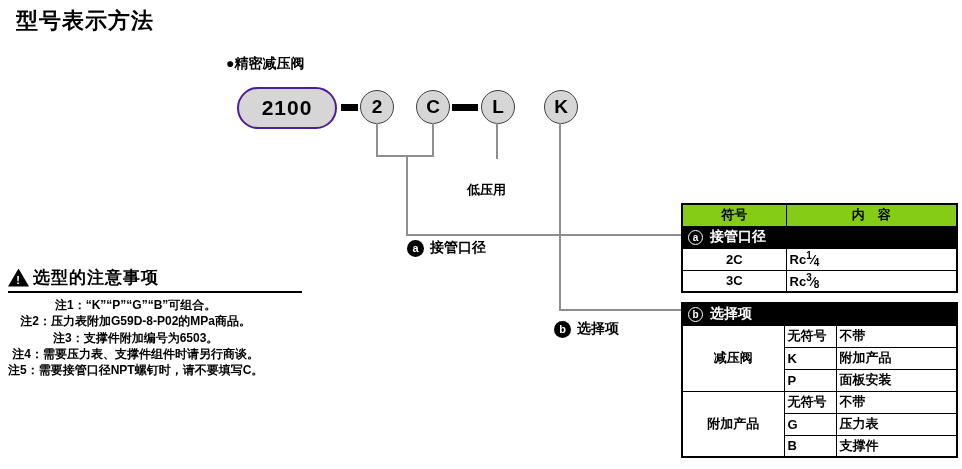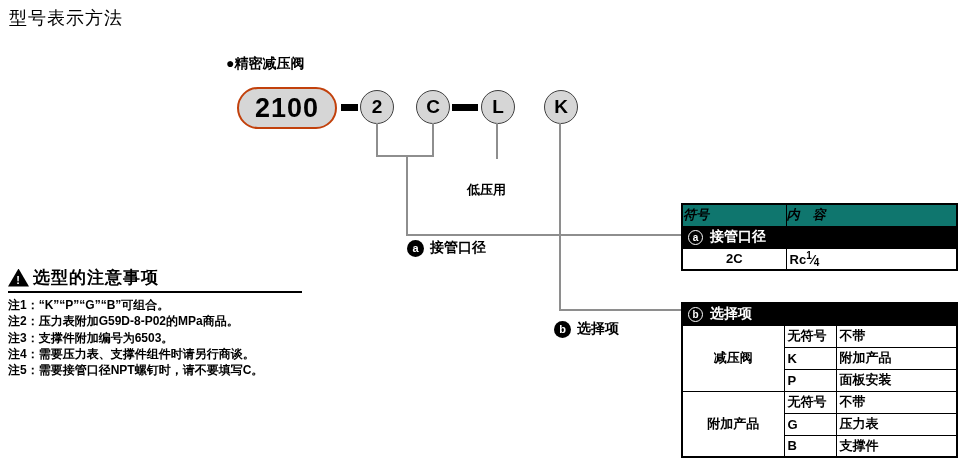--- a/index.html
+++ b/index.html
@@ -3,29 +3,29 @@
 <meta charset="utf-8">
 <style>
   * { margin:0; padding:0; box-sizing:border-box; }
   html,body { background:#fff; }
   body { width:962px; height:469px; font-family:"Liberation Sans","DejaVu Sans",sans-serif; color:#000; }
   #canvas { position:relative; width:962px; height:469px; background:#fff; overflow:hidden; }
 
   .abs { position:absolute; }
 
   
-  .page-title { left:9px; top:6px; font-size:18px; font-weight:normal; letter-spacing:1px; }
+  .page-title { left:16px; top:6px; font-size:22px; font-weight:bold; letter-spacing:1px; }
   .product-label { left:226px; top:55px; font-size:14px; font-weight:bold; }
 
   
   .pill {
     left:237px; top:87px; width:100px; height:42px;
-    background:#d6d6d6; border:2px solid #c2410c; border-radius:21px;
+    background:#d6d6d6; border:2px solid #4c1d95; border-radius:21px;
     display:flex; align-items:center; justify-content:center;
-    font-size:27px; font-weight:600; letter-spacing:1px;
+    font-size:21px; font-weight:600; letter-spacing:1px;
   }
   .bubble {
     width:34px; height:34px; top:90px;
     background:#d6d6d6; border:1.5px solid #3f3f3f; border-radius:50%;
     display:flex; align-items:center; justify-content:center;
     font-size:19px; font-weight:600;
   }
   .b2 { left:360px; } .bC { left:416px; } .bL { left:481px; } .bK { left:544px; }
   .dash { background:#000; height:7px; top:104px; }
   .dash1 { left:341px; width:17px; }
@@ -47,30 +47,30 @@
 
   
   .warn-head { left:8px; top:266px; display:flex; align-items:center; gap:4px; font-size:17px; font-weight:bold; letter-spacing:1px; }
   .tri {
     width:21px; height:18px; background:#000;
     clip-path: polygon(50% 0, 100% 100%, 0 100%);
     display:inline-flex; align-items:flex-end; justify-content:center;
     color:#fff; font-size:11px; font-weight:bold; line-height:13px; flex:0 0 auto;
   }
   .warn-rule { left:8px; top:291px; width:294px; height:2px; background:#000; }
-  .notes { left:8px; top:297px; font-size:12px; font-weight:600; line-height:16.3px; white-space:nowrap; }
+  .notes { left:8px; top:297px; font-size:12px; font-weight:600; line-height:16.3px; white-space:nowrap;text-align:center; }
   .note-example { padding-left:27px; }
 
   
   table { border-collapse:collapse; table-layout:fixed; background:#fff; }
   .spec-table { border:2px solid #000; }
   .spec-table td { border:1px solid #000; height:22px; font-size:13px; font-weight:bold; padding:0 3px; overflow:hidden; }
   .tblA { left:681px; top:203px; width:277px; }
   .tblB { left:681px; top:302px; width:277px; }
-  td.head { background:#0f766e; text-align:left; padding:0;font-style:italic; }
+  td.head { background:#84cc16; text-align:center; padding:0; }
   td.band { background:#000; color:#fff; padding:0 0 0 5px; }
   .band-inner { display:flex; align-items:center; gap:7px; font-size:14px; font-weight:bold; }
   .ring {
     width:15px; height:15px; border:1px solid #fff; border-radius:50%;
     display:inline-flex; align-items:center; justify-content:center;
     color:#fff; font-size:10px; font-weight:bold; flex:0 0 auto;
   }
   td.c-center { text-align:center; padding:0; }
   .rc sup { font-size:10px; vertical-align:5px; }
   .rc sub { font-size:10px; vertical-align:-2px; }
@@ -139,20 +139,24 @@
       <td class="band" colspan="2">
         <span class="band-inner">
           <span class="ring">a</span>
           <span>接管口径</span>
         </span>
       </td>
     </tr>
     <tr>
       <td class="c-center">2C</td>
       <td><span class="rc"><span>Rc</span><sup>1</sup><span>⁄</span><sub>4</sub></span></td>
+    </tr>
+    <tr>
+      <td class="c-center">3C</td>
+      <td><span class="rc"><span>Rc</span><sup>3</sup><span>⁄</span><sub>8</sub></span></td>
     </tr>
   </tbody>
     </table>
 
   <table class="abs spec-table tblB">
     <colgroup>
         <col style="width:102px;">
         <col style="width:52px;">
         <col>
       </colgroup>

